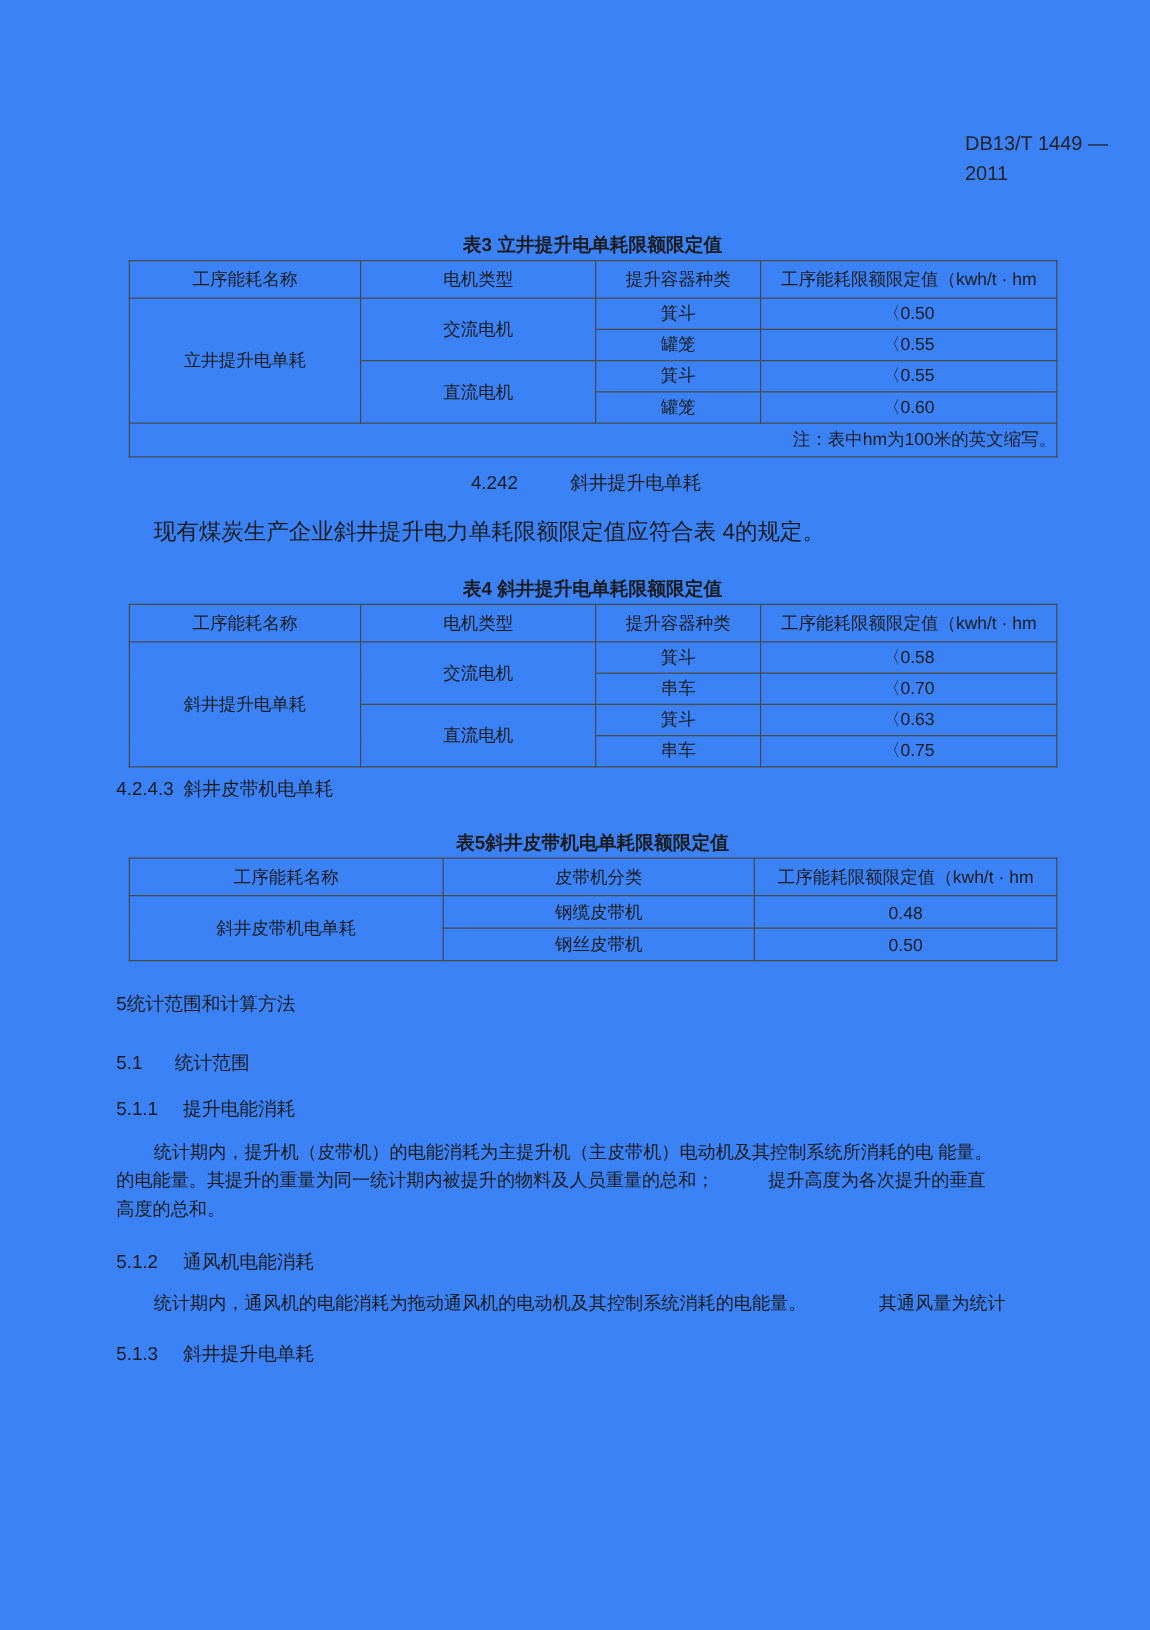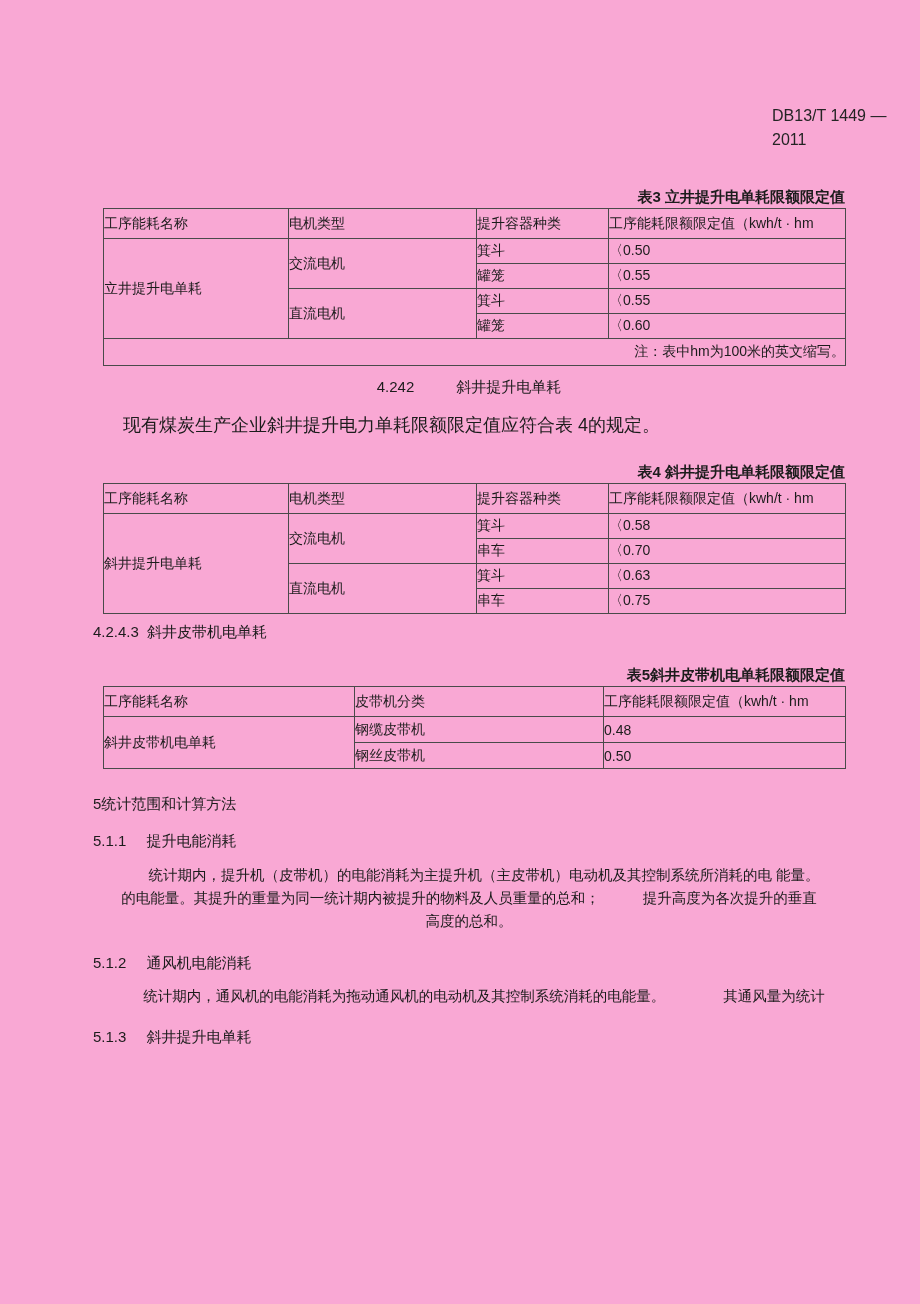--- a/index.html
+++ b/index.html
@@ -1,20 +1,20 @@
 <!DOCTYPE html>
 <html><head>
 <meta charset="utf-8">
 <style>
   html,body{margin:0;padding:0;background:#ffffff;}
   .page{
     position:relative;
     width:920px;
     height:1304px;
-    background:#f9a8d4;
+    background:#3b82f6;
     color:#1c1c1c;
     font-family:"Liberation Sans","DejaVu Sans",sans-serif;
     overflow:hidden;
   }
   .doc-number{
     position:absolute;
     left:772px;
     top:104px;
     font-size:16px;
     line-height:24px;
@@ -23,37 +23,38 @@
   }
   .content{
     position:absolute;
     left:93px;
     top:0;
     width:752px;
   }
   .table-title{
     margin:0 0 0 10px;
     width:742px;
-    text-align:right;
+    text-align:center;
     font-weight:bold;
     font-size:15px;
     line-height:22px;
     white-space:nowrap;
   }
   .t3-title{margin-top:186px;}
   table{
     border-collapse:collapse;
     margin-left:10px;
     table-layout:fixed;
     width:742px;
     font-size:14px;
     color:#1c1c1c;
   }
   td{
     border:1px solid #4a4a4a;
+    text-align:center;
     vertical-align:middle;
     padding:0;
     overflow:hidden;
     white-space:nowrap;
   }
   tr.head td{height:29px;}
   tr.data td{height:24px;}
   tr.data5 td{height:25px;}
   td.note{
     height:26px;
@@ -86,21 +87,20 @@
   .indent{padding-left:30px;}
   .t4-title{margin-top:24px;}
   .t5-title{margin-top:23px;}
   .pblock{margin:0;}
   .pb-511{margin-top:14px;}
   .pb-512{margin-top:13px;}
   .pline{
     font-size:14.5px;
     line-height:23px;
     white-space:nowrap;
-    text-align:center;
   }
   .gap-mid{display:inline-block;width:43px;}
   .gap-wide{display:inline-block;width:58px;}
 </style>
 </head>
 <body>
 
 <div class="page">
 
   <div class="doc-number">
@@ -221,20 +221,23 @@
         </tr>
         <tr class="data5">
           <td>钢丝皮带机</td>
           <td>0.50</td>
         </tr>
       </tbody>
     </table>
 
     <div class="heading h-s5">5统计范围和计算方法</div>
 
+    <div class="heading h-51">
+      <span>5.1</span><span class="num-gap-mid"></span><span>统计范围</span>
+    </div>
 
     <div class="heading h-511">
       <span>5.1.1</span><span class="num-gap-sub"></span><span>提升电能消耗</span>
     </div>
 
     <div class="pblock pb-511">
       <div class="pline indent">统计期内，提升机（皮带机）的电能消耗为主提升机（主皮带机）电动机及其控制系统所消耗的电 能量。</div>
       <div class="pline">
         <span>的电能量。其提升的重量为同一统计期内被提升的物料及人员重量的总和；</span><span class="gap-mid"></span><span>提升高度为各次提升的垂直</span>
       </div>

